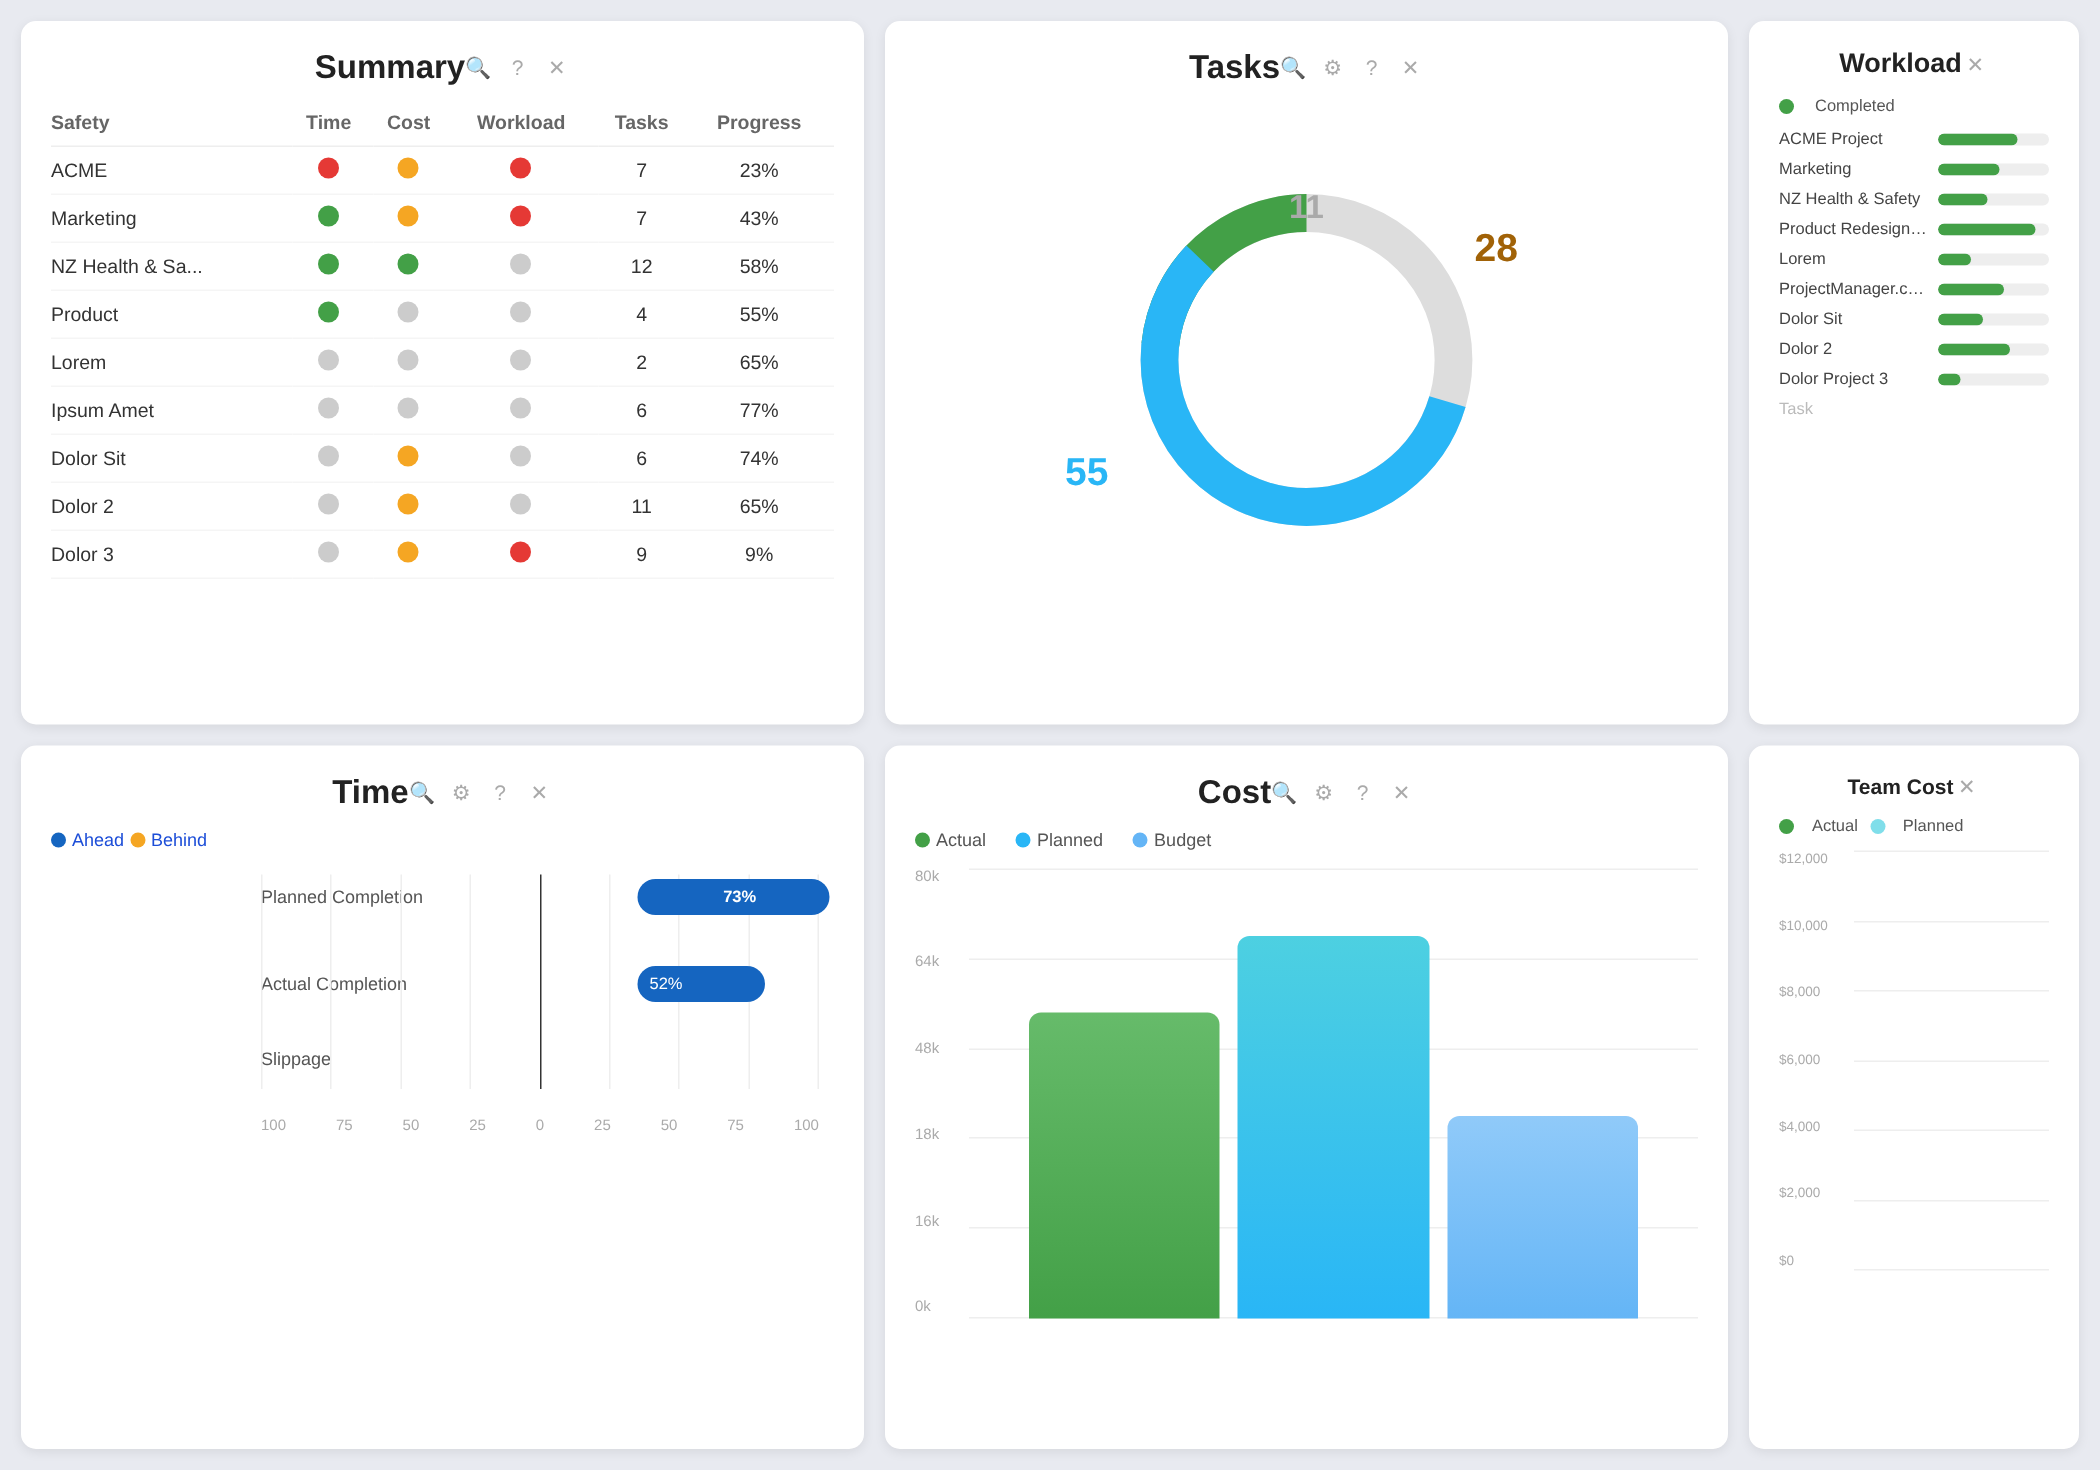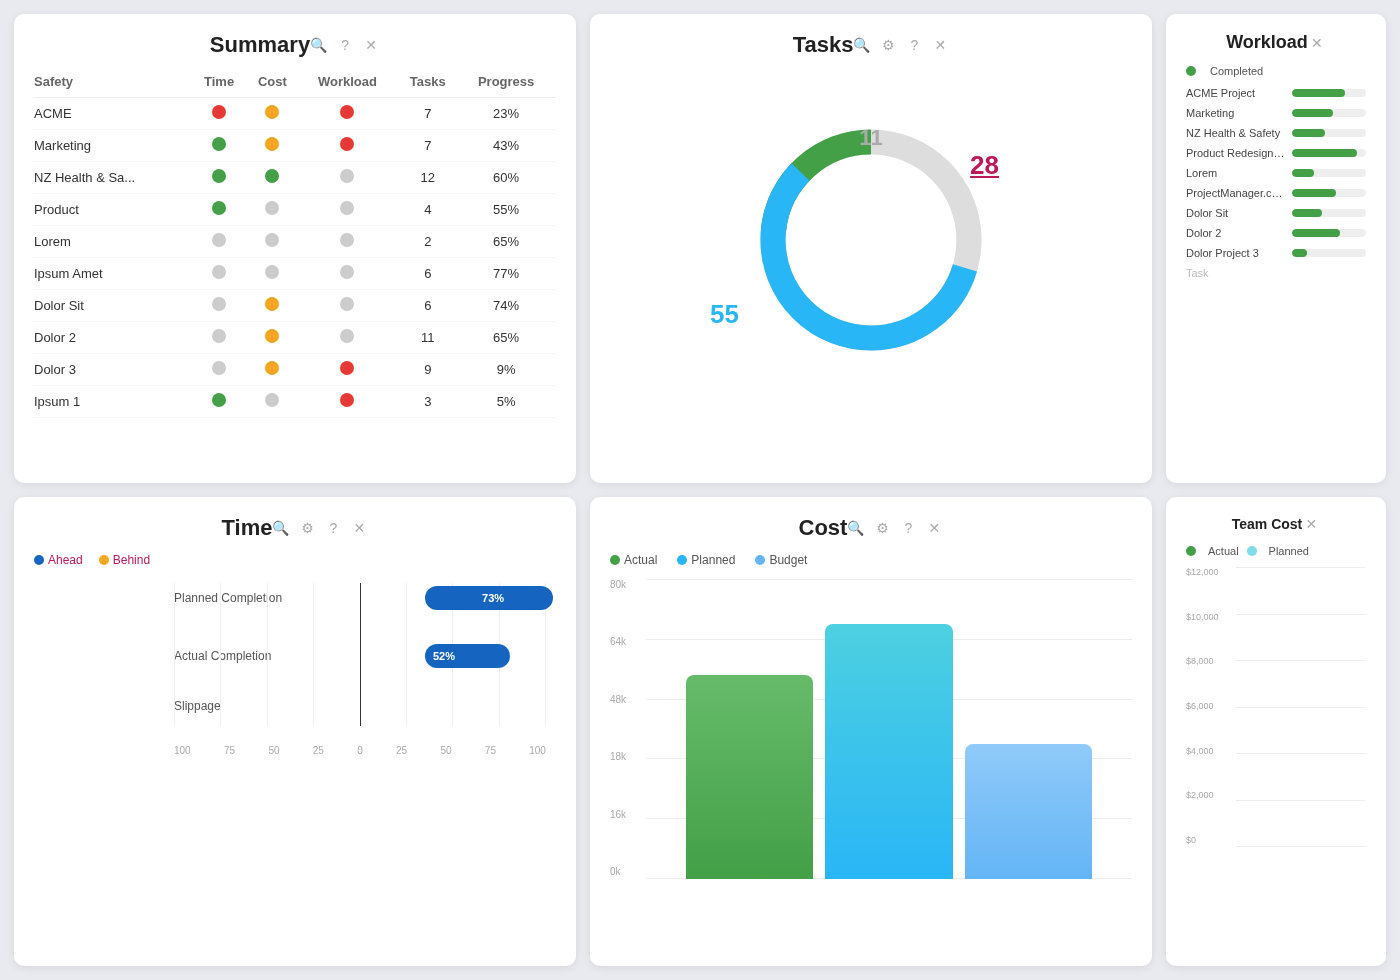--- a/index.html
+++ b/index.html
@@ -125,21 +125,21 @@
     }
     .donut-svg {
       width: 280px;
       height: 280px;
     }
     .donut-label {
       position: absolute;
       font-size: 26px;
       font-weight: 700;
     }
-    .label-completed { color: #be185d; right: 133px; top: 80px; text-decoration: underline; }
+    .label-completed { color: #a16207; right: 120px; top: 80px; }
     .label-inprogress { color: #29b6f6; bottom: 80px; left: 100px; }
     .label-notstarted { color: #bbb; top: 70px; left: 110px; }
 
     
     .workload-card {
       grid-column: 3;
       grid-row: 1;
     }
     .workload-legend {
       display: flex;
@@ -177,23 +177,23 @@
       background: #43a047;
     }
 
     
     .time-card {
       grid-column: 1;
       grid-row: 2;
     }
     .time-legend {
       display: flex;
-      gap: 16px;
+      gap: 4px;
       font-size: 12px;
-      color: #be185d;
+      color: #1d4ed8;
       align-items: center;
       margin-bottom: 16px;
     }
     .bar-row {
       display: flex;
       align-items: center;
       margin-bottom: 28px;
     }
     .bar-label {
       width: 130px;
@@ -281,21 +281,21 @@
       <td><span class="dot dot-red"></span></td>
       <td>7</td>
       <td>43%</td>
     </tr>
           <tr>
       <td>NZ Health &amp; Sa...</td>
       <td><span class="dot dot-green"></span></td>
       <td><span class="dot dot-green"></span></td>
       <td><span class="dot dot-gray"></span></td>
       <td>12</td>
-      <td>60%</td>
+      <td>58%</td>
     </tr>
           <tr>
       <td>Product</td>
       <td><span class="dot dot-green"></span></td>
       <td><span class="dot dot-gray"></span></td>
       <td><span class="dot dot-gray"></span></td>
       <td>4</td>
       <td>55%</td>
     </tr>
           <tr>
@@ -330,28 +330,20 @@
       <td>11</td>
       <td>65%</td>
     </tr>
           <tr>
       <td>Dolor 3</td>
       <td><span class="dot dot-gray"></span></td>
       <td><span class="dot dot-yellow"></span></td>
       <td><span class="dot dot-red"></span></td>
       <td>9</td>
       <td>9%</td>
-    </tr>
-          <tr>
-      <td>Ipsum 1</td>
-      <td><span class="dot dot-green"></span></td>
-      <td><span class="dot dot-gray"></span></td>
-      <td><span class="dot dot-red"></span></td>
-      <td>3</td>
-      <td>5%</td>
     </tr>
         </tbody>
     </table>
   </div>
 </div>
 
 <div class="card tasks-card">
   <div class="card-header">
     <span class="card-title">Tasks</span>
     <div class="card-icons">
@@ -486,21 +478,21 @@
         <div style="position:absolute;left:50%;width:53%;height:24px;background:#1565c0;border-radius:12px;display:flex;align-items:center;padding-left:8px;justify-content:center;">
           <span style="color:#fff;font-size:11px;font-weight:700;">73%</span>
         </div>
       </div>
     </div>
 
     <div class="bar-row">
       <div class="bar-label">Actual Completion</div>
       <div class="bar-area">
         <div style="position:absolute;left:50%;width:35%;height:24px;background:#1565c0;border-radius:12px;display:flex;align-items:center;padding-left:8px;">
-          <span style="color:#fff;font-size:11px;font-weight:700;">52%</span>
+          <span style="color:#fff;font-size:11px;font-weight:400;">52%</span>
         </div>
       </div>
     </div>
 
     <div class="bar-row">
       <div class="bar-label">Slippage</div>
     </div>
 
     <div style="display:flex;justify-content:space-between;font-size:10px;color:#aaa;padding-top:4px;">
       <span>100</span>

